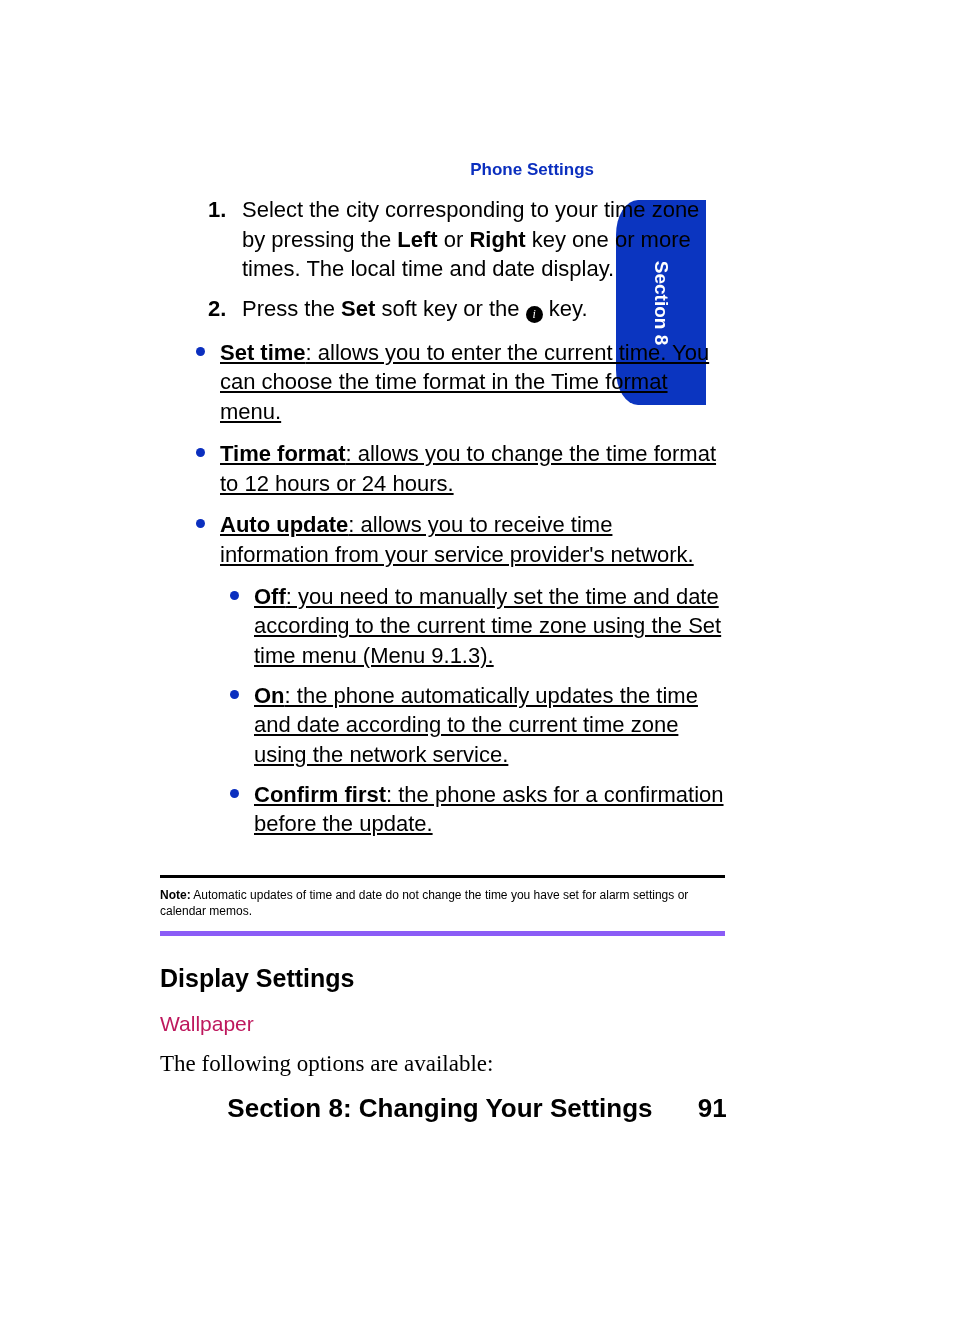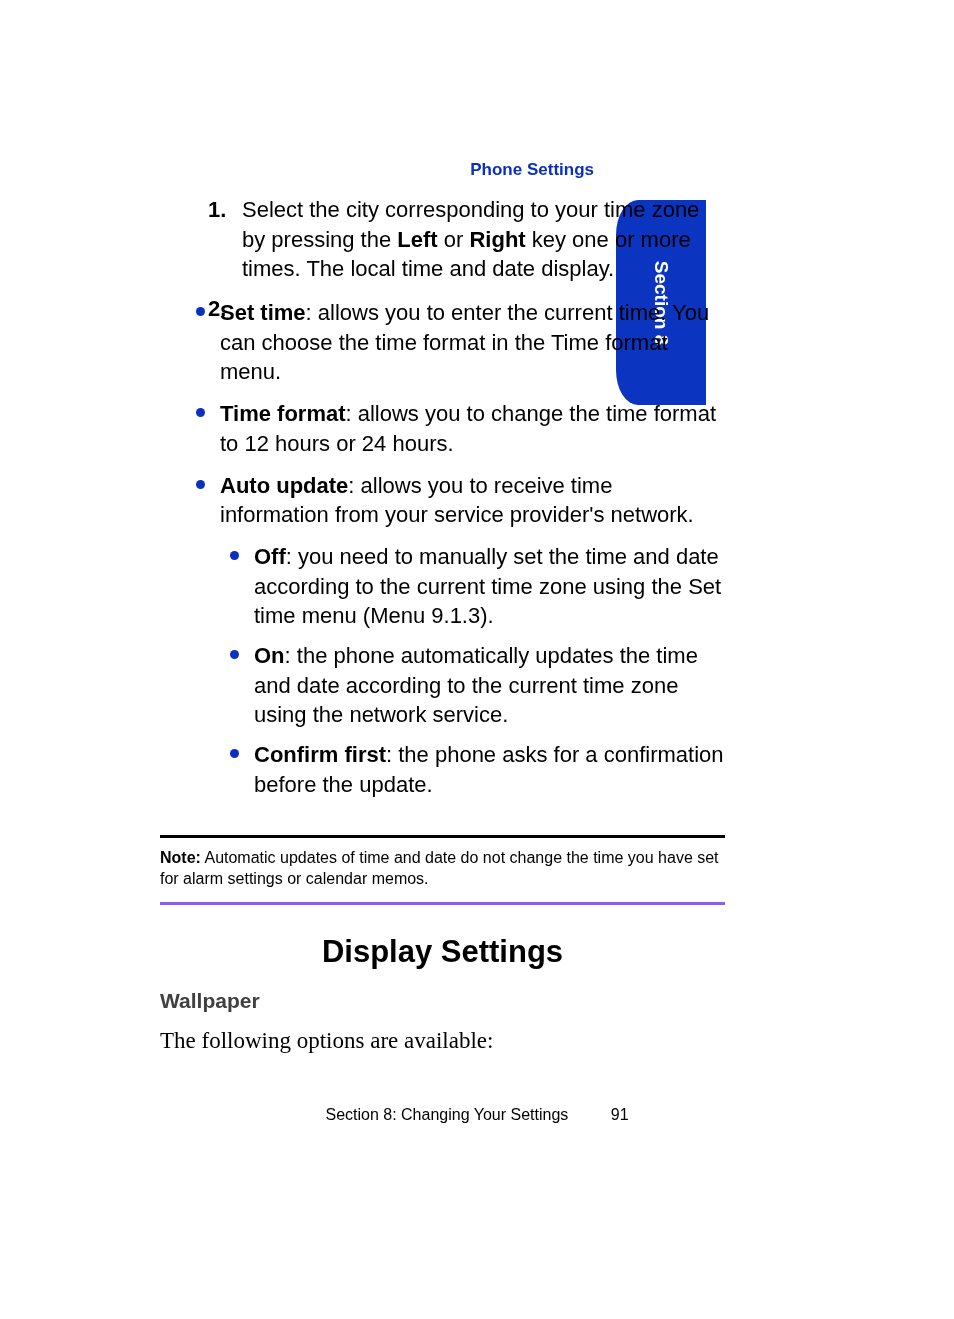--- a/index.html
+++ b/index.html
@@ -43,21 +43,21 @@
       width: 565px;
       font-size: 22px;
       line-height: 1.35;
     }
 
     ol.steps { list-style: none; padding-left: 48px; }
     ol.steps li { position: relative; margin-bottom: 10px; padding-left: 34px; }
     ol.steps li .num { position: absolute; left: 0; top: 0; font-weight: bold; }
 
     ul.bullets { list-style: none; margin-top: 14px; }
-    ul.bullets > li { position: relative; padding-left: 60px; margin-bottom: 12px; }
+    ul.bullets > li { position: relative; padding-left: 60px; margin-bottom: 12px; text-decoration: underline; }
     ul.bullets > li::before {
       content: ""; position: absolute; left: 36px; top: 9px;
       width: 9px; height: 9px; border-radius: 50%; background: #0b2fbf;
     }
     ul.sub { list-style: none; margin-top: 12px; }
     ul.sub > li { position: relative; padding-left: 34px; margin-bottom: 10px; }
     ul.sub > li::before {
       content: ""; position: absolute; left: 10px; top: 9px;
       width: 9px; height: 9px; border-radius: 50%; background: #0b2fbf;
     }
@@ -67,38 +67,38 @@
     .key-icon {
       display: inline-block; width: 17px; height: 17px; border-radius: 50%;
       background: #000; color: #fff; font-size: 12px; line-height: 17px;
       text-align: center; font-style: italic; vertical-align: -2px;
       font-family: Georgia, 'Times New Roman', serif;
     }
 
     .note-block {
       margin-top: 36px;
       border-top: 3px solid #000;
-      border-bottom: 3px solid #8b5cf6;
+      border-bottom: 5px solid #8b5cf6;
       padding: 10px 0 12px 0;
-      font-size: 16px;
+      font-size: 12px;
       line-height: 1.3;
     }
 
-    .h2 { font-weight: bold; font-size: 31px; margin-top: 26px; margin-bottom: 12px; text-align: center; }
+    .h2 { font-weight: bold; font-size: 25px; margin-top: 26px; margin-bottom: 12px; }
     .serif { font-family: Georgia, 'Times New Roman', serif; font-size: 23px; line-height: 1.4; margin-bottom: 14px; }
-    .h3-blue { color: #404040; font-weight: bold; font-size: 21px; margin-top: 14px; margin-bottom: 10px; }
+    .h3-blue { color: #be185d; font-weight: normal; font-size: 21px; margin-top: 14px; margin-bottom: 10px; }
 
     .footer {
       position: absolute;
       bottom: 195px;
       left: 0;
       width: 954px;
       text-align: center;
-      font-weight: normal;
-      font-size: 16px;
+      font-weight: bold;
+      font-size: 26px;
     }
     .footer .pnum { display: inline-block; margin-left: 38px; }
   </style>
 </head>
 <body>
 
 <div class="page">
 
   <div class="header-link">Phone Settings</div>
 
@@ -110,20 +110,23 @@
 
     <ol class="steps">
       <li>
         <span class="num">1.</span>
         <span>
           <span>Select the city corresponding to your time zone by pressing the </span><span class="b">Left</span><span> or </span><span class="b">Right</span><span> key one or more times. The local time and date display.</span>
         </span>
       </li>
       <li>
         <span class="num">2.</span>
+        <span>
+          <span>Press the </span><span class="b">Set</span><span> soft key or the </span><span class="key-icon">i</span><span> key.</span>
+        </span>
       </li>
     </ol>
 
     <ul class="bullets">
       <li>
         <span class="b">Set time</span><span>: allows you to enter the current time. You can choose the time format in the Time format menu.</span>
       </li>
       <li>
         <span class="b">Time format</span><span>: allows you to change the time format to 12 hours or 24 hours.</span>
       </li>

